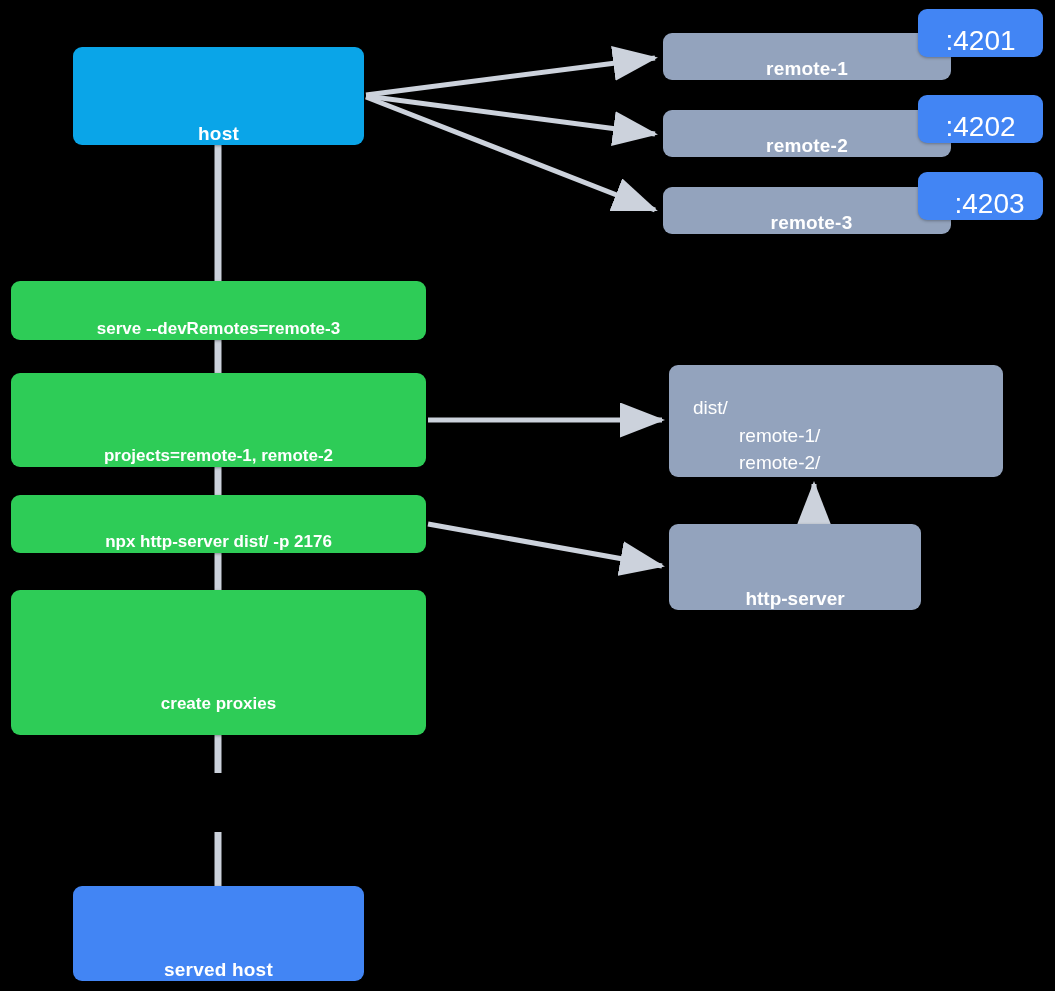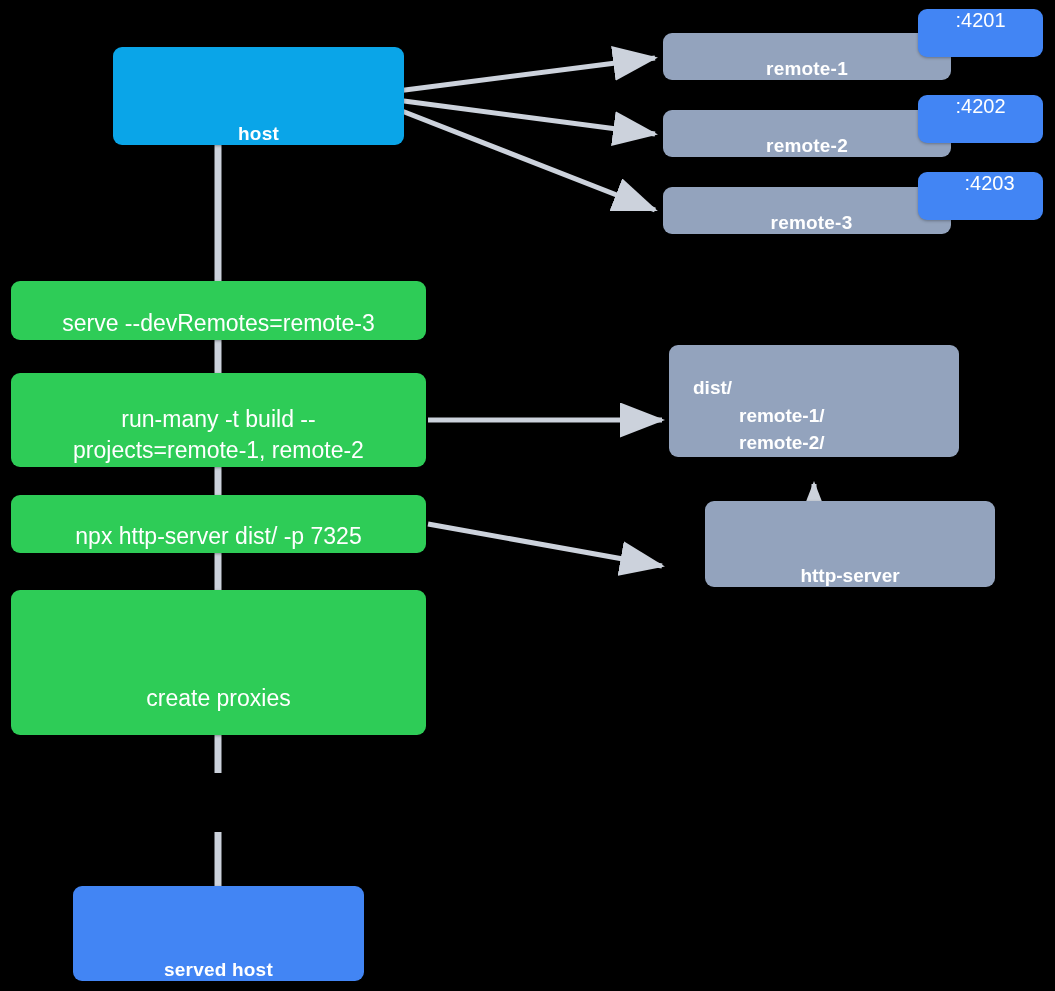--- a/index.html
+++ b/index.html
@@ -52,40 +52,40 @@
     letter-spacing: 0.2px;
   }
   .node-remote {
     background: #93a3bd;
     font-weight: bold;
     font-size: 19px;
     letter-spacing: 0.2px;
   }
   .node-cmd {
     background: #2ecc57;
-    font-weight: normal;
-    font-size: 23px;
+    font-weight: bold;
+    font-size: 17px;
   }
   .node-gray {
     background: #93a3bd;
     font-size: 19px;
     font-weight: normal;
   }
   .node-gray.bold-label {
     font-weight: bold;
   }
   .badge {
     position: absolute;
     background: #4285f4;
     color: #ffffff;
     border-radius: 9px;
-    font-size: 20px;
+    font-size: 28px;
     font-weight: normal;
     display: flex;
-    align-items: flex-start;
+    align-items: flex-end;
     justify-content: center;
     z-index: 3;
     box-shadow: 0 1px 3px rgba(0,0,0,0.3);
   }
   .cmd-line { display: block; line-height: 1.38; text-align: center; }
   .cmd-gap { display: block; height: 20px; }
   .dist-body {
     align-items: flex-start;
     padding-left: 24px;
   }
@@ -125,21 +125,21 @@
 
     <g>
       <line x1="428" y1="524" x2="662" y2="566" stroke="#ccd2dc" stroke-width="5" marker-end="url(#arrowhead)"></line>
     </g>
 
     <g>
       <line x1="814" y1="524" x2="814" y2="484" stroke="#ccd2dc" stroke-width="5" marker-end="url(#arrowhead)"></line>
     </g>
   </svg>
 
-  <div class="node node-host" style="left:73px; top:47px; width:291px; height:98px;margin-left:40px;">
+  <div class="node node-host" style="left:73px; top:47px; width:291px; height:98px;">
     <span>host</span>
   </div>
 
   <div class="node node-remote" style="left:663px; top:33px; width:288px; height:47px;">
     <span>remote-1</span>
   </div>
   <div class="badge" style="left:918px; top:9px; width:125px; height:48px;">
     <span>:4201</span>
   </div>
 
@@ -155,41 +155,40 @@
   </div>
   <div class="badge" style="left:918px; top:172px; width:125px; height:48px;padding-left:18px;">
     <span>:4203</span>
   </div>
 
   <div class="node node-cmd" style="left:11px; top:281px; width:415px; height:59px;">
     <span class="cmd-line">serve --devRemotes=remote-3</span>
   </div>
 
   <div class="node node-cmd" style="left:11px; top:373px; width:415px; height:94px;">
-    <span class="cmd-line">run-many -t build --</span>
     <span class="cmd-line">projects=remote-1, remote-2</span>
   </div>
 
   <div class="node node-cmd" style="left:11px; top:495px; width:415px; height:58px;">
-    <span class="cmd-line">npx http-server dist/ -p 7325</span>
+    <span class="cmd-line">npx http-server dist/ -p 2176</span>
   </div>
 
   <div class="node node-cmd" style="left:11px; top:590px; width:415px; height:145px;">
     <span class="cmd-line">create proxies</span>
     <span class="cmd-gap"></span>
   </div>
 
 
   <div class="node node-served" style="left:73px; top:886px; width:291px; height:95px;">
     <span>served host</span>
   </div>
 
-  <div class="node node-gray dist-body" style="left:669px; top:345px; width:290px; height:112px;font-weight:bold;">
+  <div class="node node-gray dist-body" style="left:669px; top:365px; width:334px; height:112px;">
     <span class="dist-line">dist/</span>
     <span class="dist-line dist-indent">remote-1/</span>
     <span class="dist-line dist-indent">remote-2/</span>
   </div>
 
-  <div class="node node-gray bold-label" style="left:669px; top:501px; width:290px; height:86px;margin-left:36px;">
+  <div class="node node-gray bold-label" style="left:669px; top:524px; width:252px; height:86px;">
     <span>http-server</span>
   </div>
 
 </div>
 
 </body></html>

